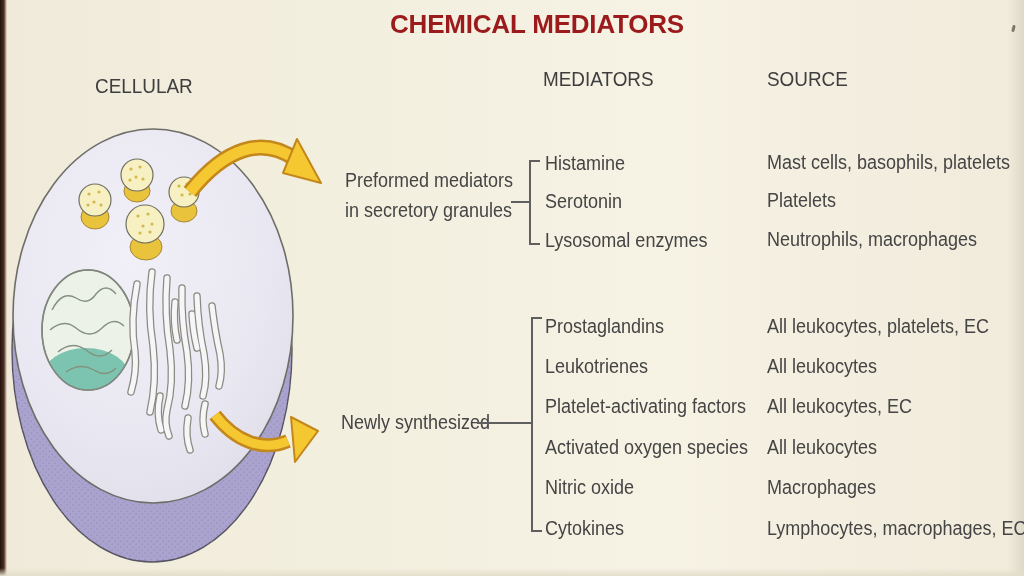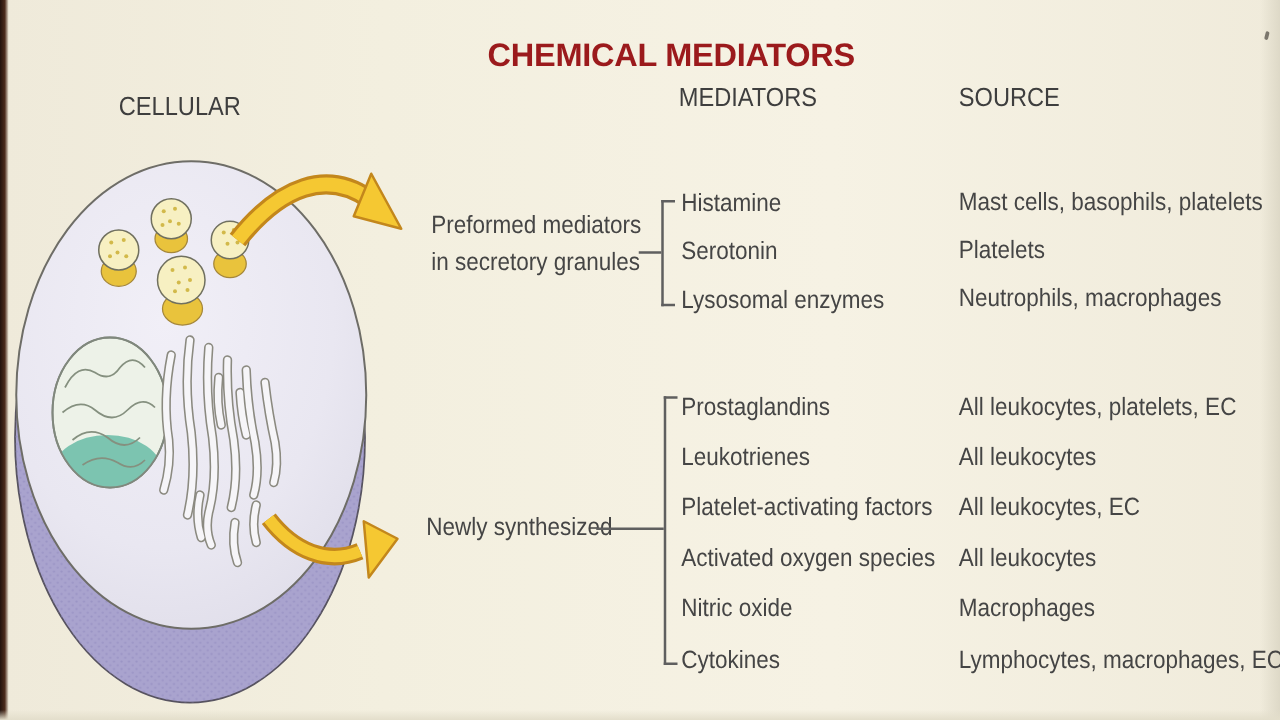--- a/index.html
+++ b/index.html
@@ -13,21 +13,21 @@
     background:linear-gradient(to right,#23130e 0%,#4c2c1d 55%,rgba(76,44,29,0) 100%);}
   .edge-right{position:absolute;right:0;top:0;width:16px;height:576px;
     background:linear-gradient(to left,#d9d4c2 0%,rgba(217,212,194,0) 100%);opacity:.8;}
   .edge-bottom{position:absolute;left:0;bottom:0;width:1024px;height:8px;
     background:linear-gradient(to top,#e3decb 0%,rgba(227,222,203,0) 100%);}
   .speck{position:absolute;left:1012px;top:25px;width:3px;height:7px;background:#55514a;
     border-radius:2px;transform:rotate(14deg);opacity:.75;}
 
   .title{
     position:absolute;left:75px;top:9px;width:924px;text-align:center;
-    font-size:26px;font-weight:bold;letter-spacing:-0.2px;color:var(--title-red);margin-top:20px;
+    font-size:26px;font-weight:bold;letter-spacing:-0.2px;color:var(--title-red);
   }
   .hd{
     position:absolute;font-size:21px;color:var(--header-grey);
     transform:scaleX(.9);transform-origin:left center;white-space:nowrap;
   }
   .t{
     position:absolute;font-size:20px;color:var(--text-grey);line-height:23px;
     transform:scaleX(.9);transform-origin:left center;white-space:nowrap;display:inline-block;
   }
   .grouplabel{line-height:30px;}

